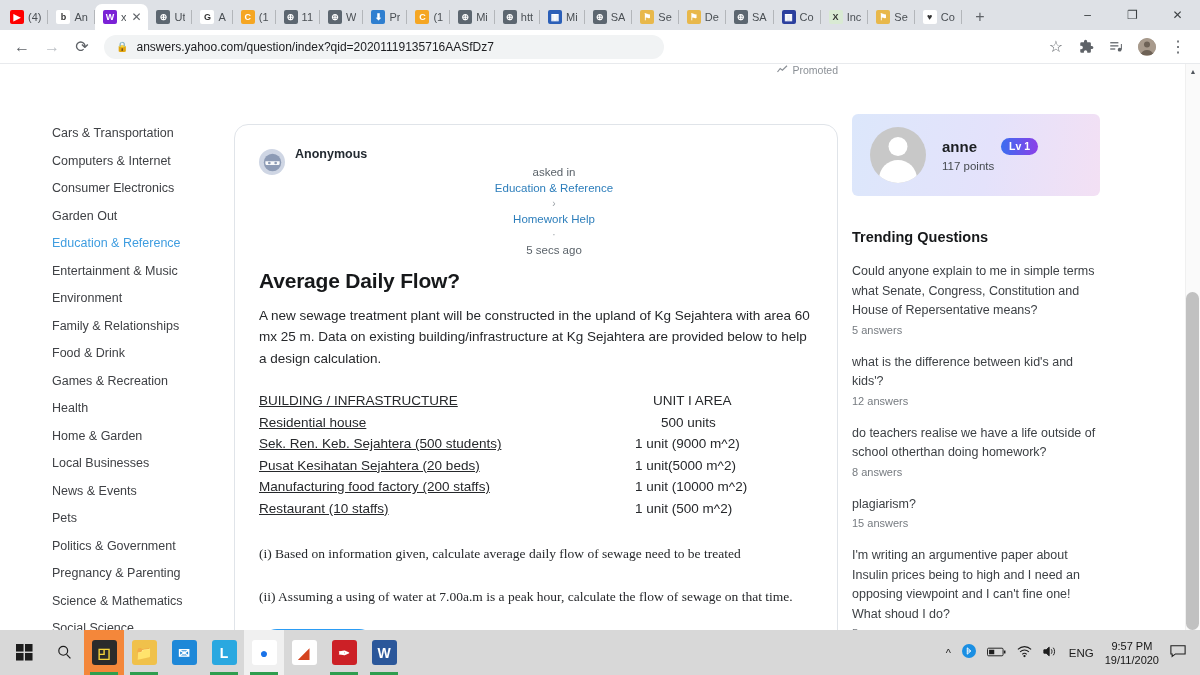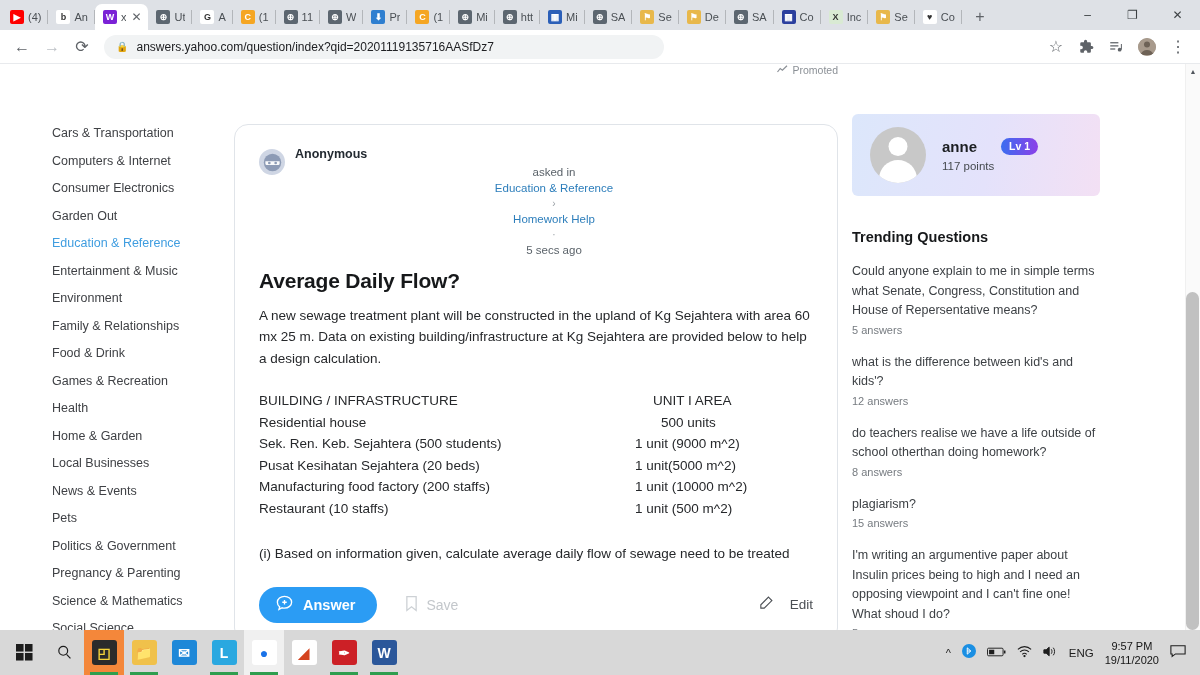--- a/index.html
+++ b/index.html
@@ -150,29 +150,29 @@
   }
   .q-body {
     font-size: 13.5px; color: #26282b; line-height: 21.5px;
     margin-top: 12px;
   }
   .q-table { margin-top: 21px; }
   .q-trow {
     display: flex; font-size: 13.5px; color: #26282b;
     line-height: 21.5px;
   }
-  .q-tcol-a { width: 340px; flex: 0 0 340px; }
+  .q-tcol-a { width: 340px; flex: 0 0 340px; text-decoration: underline; }
   .q-tcol-b { flex: 1 1 auto; }
   .q-trow.head .q-tcol-b { padding-left: 54px; }
   .q-trow.r0 .q-tcol-b { padding-left: 62px; }
   .q-trow.r1 .q-tcol-b,
   .q-trow.r2 .q-tcol-b,
   .q-trow.r3 .q-tcol-b,
   .q-trow.r4 .q-tcol-b { padding-left: 36px; }
-  .q-part { font-size: 13.5px; color: #26282b; line-height: 21.5px; }
+  .q-part { font-size: 13.5px; color: #26282b; line-height: 21.5px; font-family: Liberation Serif, serif; }
   .q-part.first { margin-top: 24px; }
   .q-part.second { margin-top: 21px; }
 
   .q-actions {
     display: flex; align-items: center; margin-top: 22px;
   }
   .btn-answer {
     background: #2b9cf4; color: #fff; border-radius: 18px;
     height: 36px; padding: 0 22px 0 16px; display: flex;
     align-items: center; gap: 9px; font-size: 14.5px;
@@ -473,20 +473,21 @@
               <div class="q-tcol-b">1 unit (10000 m^2)</div>
             </div>
             <div class="q-trow r4">
               <div class="q-tcol-a">Restaurant (10 staffs)</div>
               <div class="q-tcol-b">1 unit (500 m^2)</div>
             </div>
           </div>
       </div>
 
       <div class="q-part first">(i) Based on information given, calculate average daily flow of sewage need to be treated</div>
+      <div class="q-part second">(ii) Assuming a using of water at 7.00a.m is a peak hour, calculate the flow of sewage on that time.</div>
 
       <div class="q-actions">
         <div class="btn-answer">
           <span>
             <svg width="19" height="19" viewBox="0 0 24 24" fill="none" stroke="#ffffff" stroke-width="1.7">
               <path d="M12 3c5 0 9 3.3 9 7.4 0 4.1-4 7.4-9 7.4-1 0-2-.1-2.9-.4L5 19.5l.9-3.2C4.1 15 3 12.8 3 10.4 3 6.3 7 3 12 3z"></path>
               <path d="M12 7.6v5.6M9.2 10.4h5.6"></path>
             </svg>
           </span>
           <span>Answer</span>

